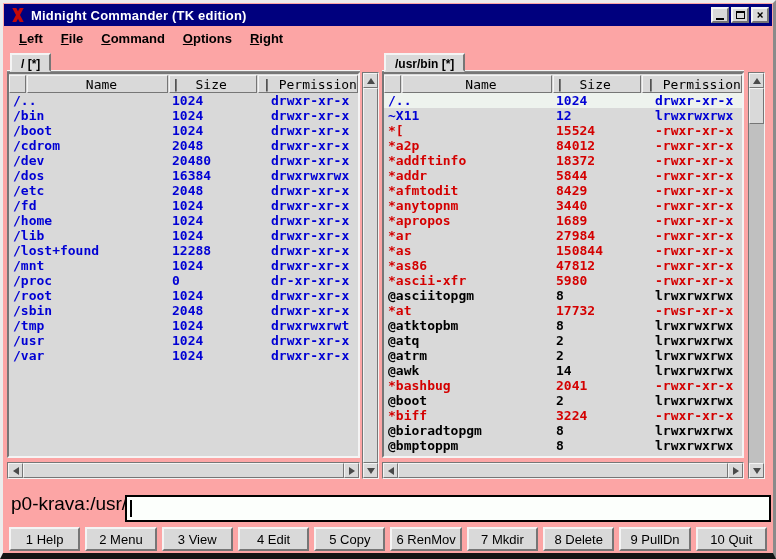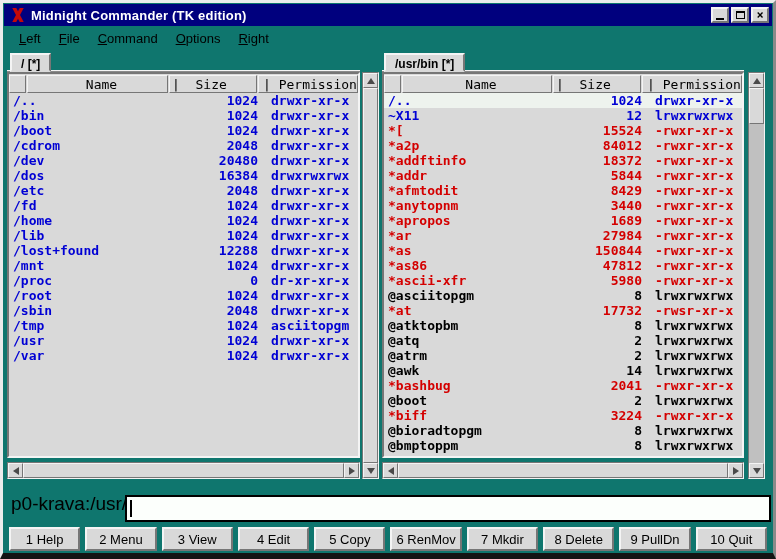--- a/index.html
+++ b/index.html
@@ -1,20 +1,20 @@
 <!DOCTYPE html>
 <html style="--color-titlebar: #00007e; --color-dir: #0000d4; --color-exec: #d40000; --color-link: #000000; --color-selected_bg: #eef3ee; --color-input_bg: #fcfffc;"><head>
 <meta charset="utf-8">
 <style>
   * { margin:0; padding:0; box-sizing:border-box; }
   html,body { width:776px; height:559px; background:#9a9a9a; }
   body { font-family:"Liberation Sans", sans-serif; }
 
   .window {
-    position:relative; width:776px; height:559px; background:#0f766e;
+    position:relative; width:776px; height:559px; background:#fca5a5;
     border-style:solid; border-width:3px 3px 6px 3px;
     border-color:#ececec #8a8a8a #141414 #ececec; overflow:hidden;
   }
 
   
   .raised  { border:2px solid; border-color:#f4f4f4 #767676 #767676 #f4f4f4; }
   .raised1 { border:1px solid; border-color:#f4f4f4 #767676 #767676 #f4f4f4; }
   .sunken  { border:2px solid; border-color:#767676 #f4f4f4 #f4f4f4 #767676; }
 
   
@@ -30,21 +30,21 @@
   .app-icon::after  { transform:skewX(28deg); }
   .title-text { color:#ffffff; font-weight:bold; font-size:13px; letter-spacing:.2px; flex:1; white-space:nowrap; }
   .winbtns { display:flex; gap:2px; }
   .winbtn { width:18px; height:16px; background:#d9d9d9; display:flex; align-items:center; justify-content:center; }
   .glyph-min { width:8px; height:2px; background:#000; margin-top:8px; }
   .glyph-max { width:9px; height:8px; border:1px solid #000; border-top-width:2px; }
   .glyph-close { font-weight:bold; font-size:12px; line-height:10px; color:#000; font-family:"DejaVu Sans Mono",monospace; }
 
   
   .menubar { position:absolute; left:1px; top:23px; right:1px; height:24px; display:flex; align-items:center; padding-left:6px; }
-  .menu-item { font-weight:normal; font-size:13px; color:#000; padding:3px 9px; white-space:nowrap; cursor:default; }
+  .menu-item { font-weight:bold; font-size:13px; color:#000; padding:3px 9px; white-space:nowrap; cursor:default; }
   .menu-item u { text-decoration:underline; }
 
   
   .tab {
     position:absolute; height:19px; padding:2px 9px 0; background:#d9d9d9; z-index:2;
     font-weight:bold; font-size:12px; white-space:nowrap;
     border:2px solid; border-color:#f4f4f4 #767676 #d9d9d9 #f4f4f4;
   }
   .tabline { position:absolute; height:2px; background:#f4f4f4; border-bottom:1px solid #8a8a8a; z-index:1; }
 
@@ -58,21 +58,21 @@
   .hseg-name  { flex:1; justify-content:center;padding-left:8px; }
   .hseg-size  { width:88px; padding-left:2px; }
   .hseg-perm  { width:100px; padding-left:4px; margin-right:0; }
   .file-list { flex:1; overflow:hidden; }
   .file-row { display:flex; height:15px; line-height:15px; font:bold 13px "DejaVu Sans Mono",monospace; white-space:pre; cursor:default; }
   .file-row.selected { background:var(--color-selected_bg,#eef2ee); }
   .kind-dir  { color:var(--color-dir,#0000d4); }
   .kind-exec { color:var(--color-exec,#d40000); }
   .kind-link { color:var(--color-link,#000000); }
   .col-name { flex:1; padding-left:4px; overflow:hidden; }
-  .col-size { width:86px; text-align:right; }
+  .col-size { width:86px; text-align:left; }
   .col-perm { width:100px; padding-left:13px; }
 
   
   .vscroll { position:absolute; top:69px; width:17px; height:407px; background:#c0c0c0;
              border:1px solid; border-color:#767676 #f4f4f4 #f4f4f4 #767676;
              display:flex; flex-direction:column; }
   .hscroll { position:absolute; top:459px; height:17px; background:#c0c0c0;
              border:1px solid; border-color:#767676 #f4f4f4 #f4f4f4 #767676;
              display:flex; flex-direction:row; }
   .sb-btn { width:15px; height:15px; background:#d9d9d9; flex:0 0 auto;
@@ -152,21 +152,21 @@
           <div class="file-row kind-dir"><span class="col col-name">/dos</span><span class="col col-size">16384</span><span class="col col-perm">drwxrwxrwx</span></div>
           <div class="file-row kind-dir"><span class="col col-name">/etc</span><span class="col col-size">2048</span><span class="col col-perm">drwxr-xr-x</span></div>
           <div class="file-row kind-dir"><span class="col col-name">/fd</span><span class="col col-size">1024</span><span class="col col-perm">drwxr-xr-x</span></div>
           <div class="file-row kind-dir"><span class="col col-name">/home</span><span class="col col-size">1024</span><span class="col col-perm">drwxr-xr-x</span></div>
           <div class="file-row kind-dir"><span class="col col-name">/lib</span><span class="col col-size">1024</span><span class="col col-perm">drwxr-xr-x</span></div>
           <div class="file-row kind-dir"><span class="col col-name">/lost+found</span><span class="col col-size">12288</span><span class="col col-perm">drwxr-xr-x</span></div>
           <div class="file-row kind-dir"><span class="col col-name">/mnt</span><span class="col col-size">1024</span><span class="col col-perm">drwxr-xr-x</span></div>
           <div class="file-row kind-dir"><span class="col col-name">/proc</span><span class="col col-size">0</span><span class="col col-perm">dr-xr-xr-x</span></div>
           <div class="file-row kind-dir"><span class="col col-name">/root</span><span class="col col-size">1024</span><span class="col col-perm">drwxr-xr-x</span></div>
           <div class="file-row kind-dir"><span class="col col-name">/sbin</span><span class="col col-size">2048</span><span class="col col-perm">drwxr-xr-x</span></div>
-          <div class="file-row kind-dir"><span class="col col-name">/tmp</span><span class="col col-size">1024</span><span class="col col-perm">asciitopgm</span></div>
+          <div class="file-row kind-dir"><span class="col col-name">/tmp</span><span class="col col-size">1024</span><span class="col col-perm">drwxrwxrwt</span></div>
           <div class="file-row kind-dir"><span class="col col-name">/usr</span><span class="col col-size">1024</span><span class="col col-perm">drwxr-xr-x</span></div>
           <div class="file-row kind-dir"><span class="col col-name">/var</span><span class="col col-size">1024</span><span class="col col-perm">drwxr-xr-x</span></div>
         </div>
     </div>
   </div>
 
   <div class="vscroll" style="left:359px;">
     <div class="sb-btn raised1">
         <span class="tri-up"></span>
       </div>

